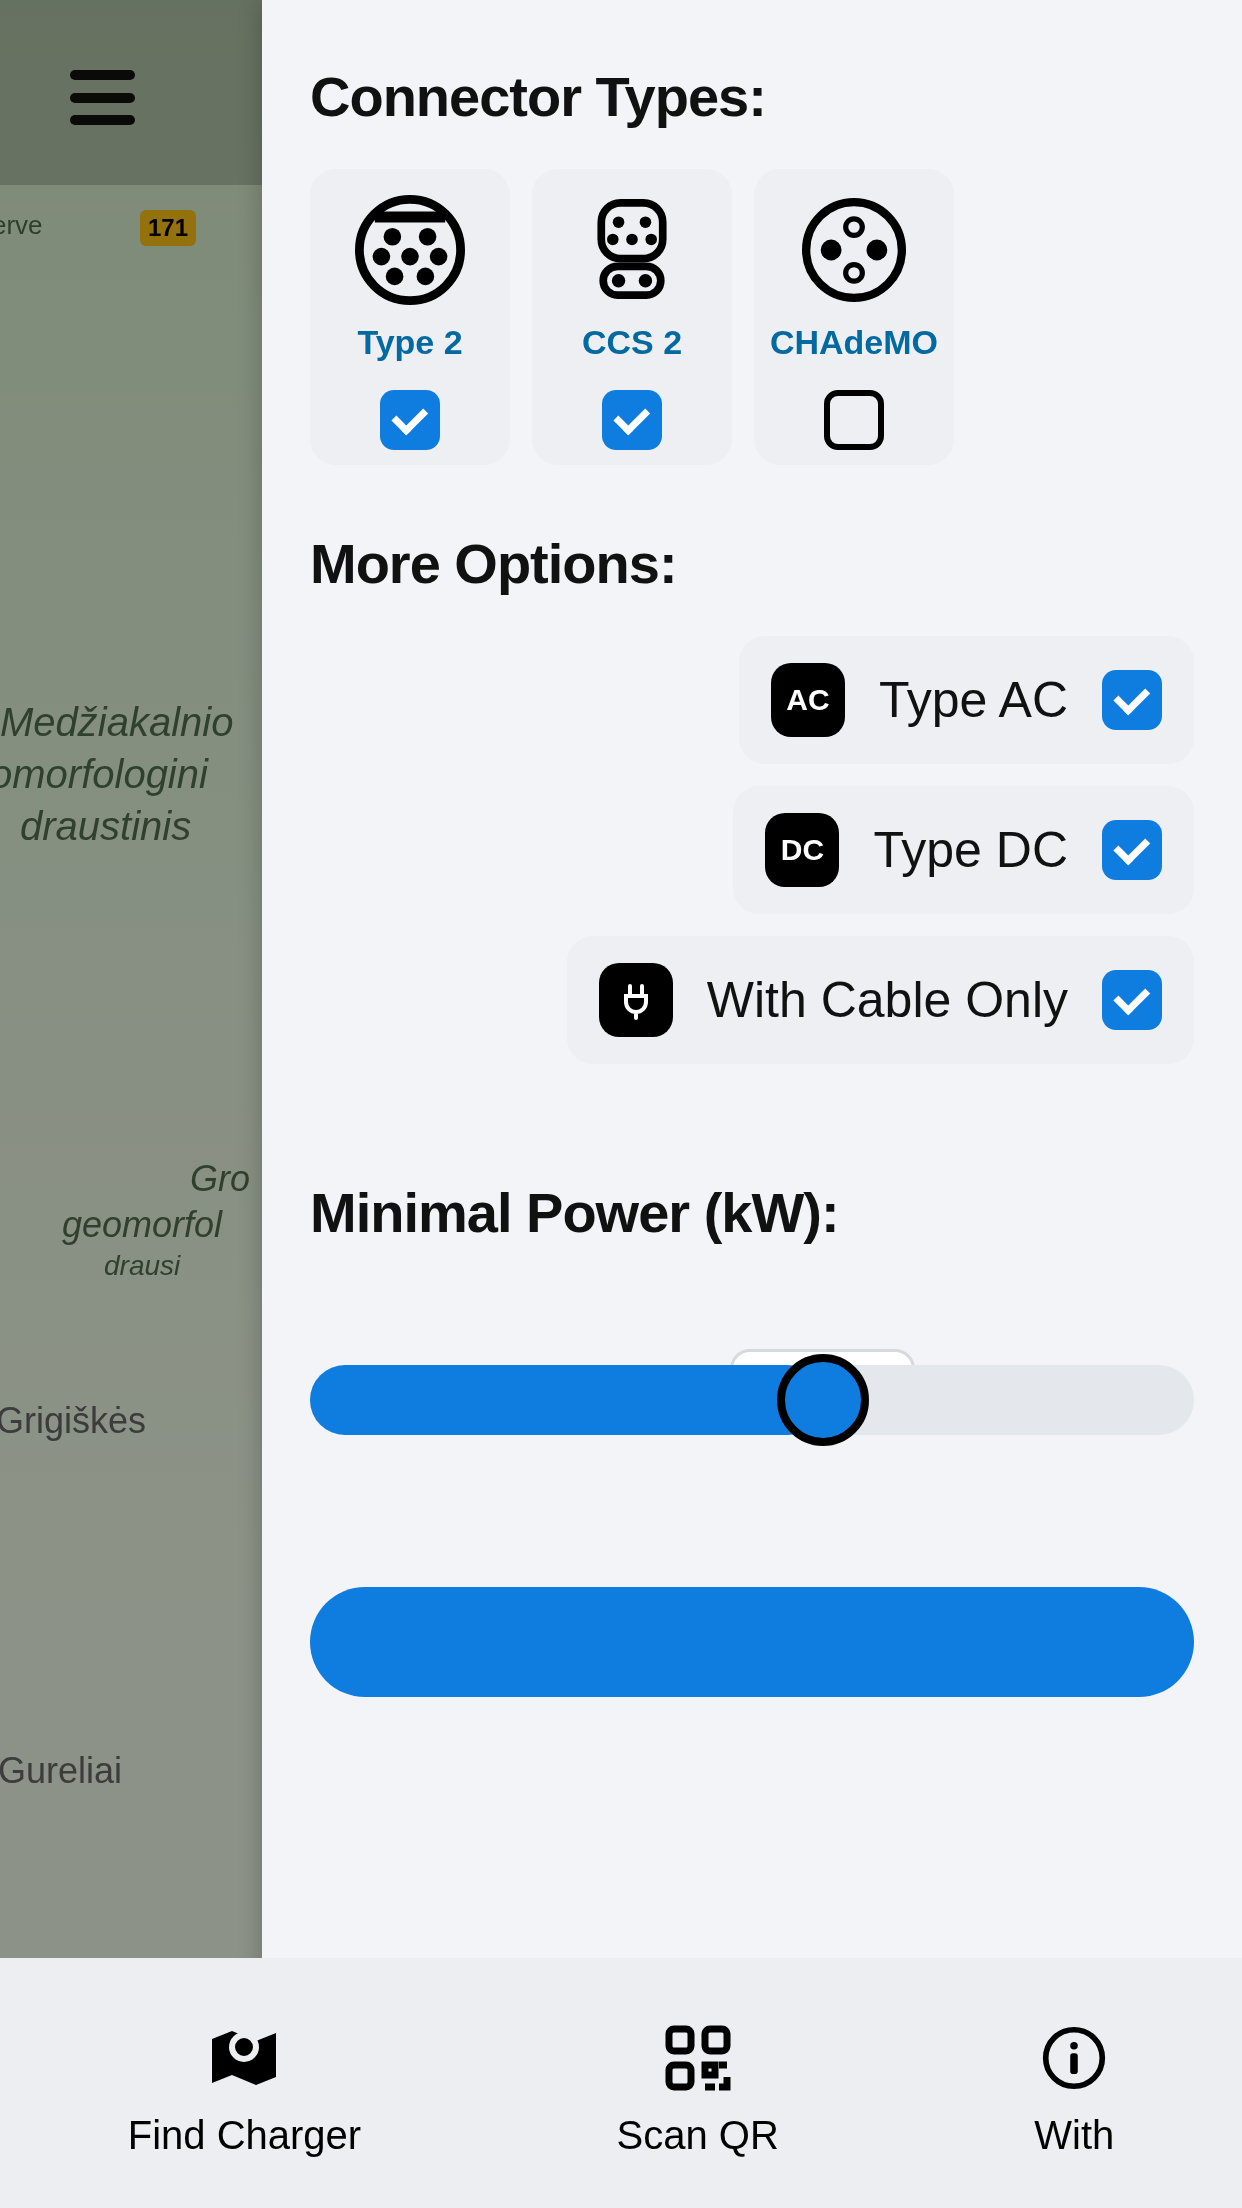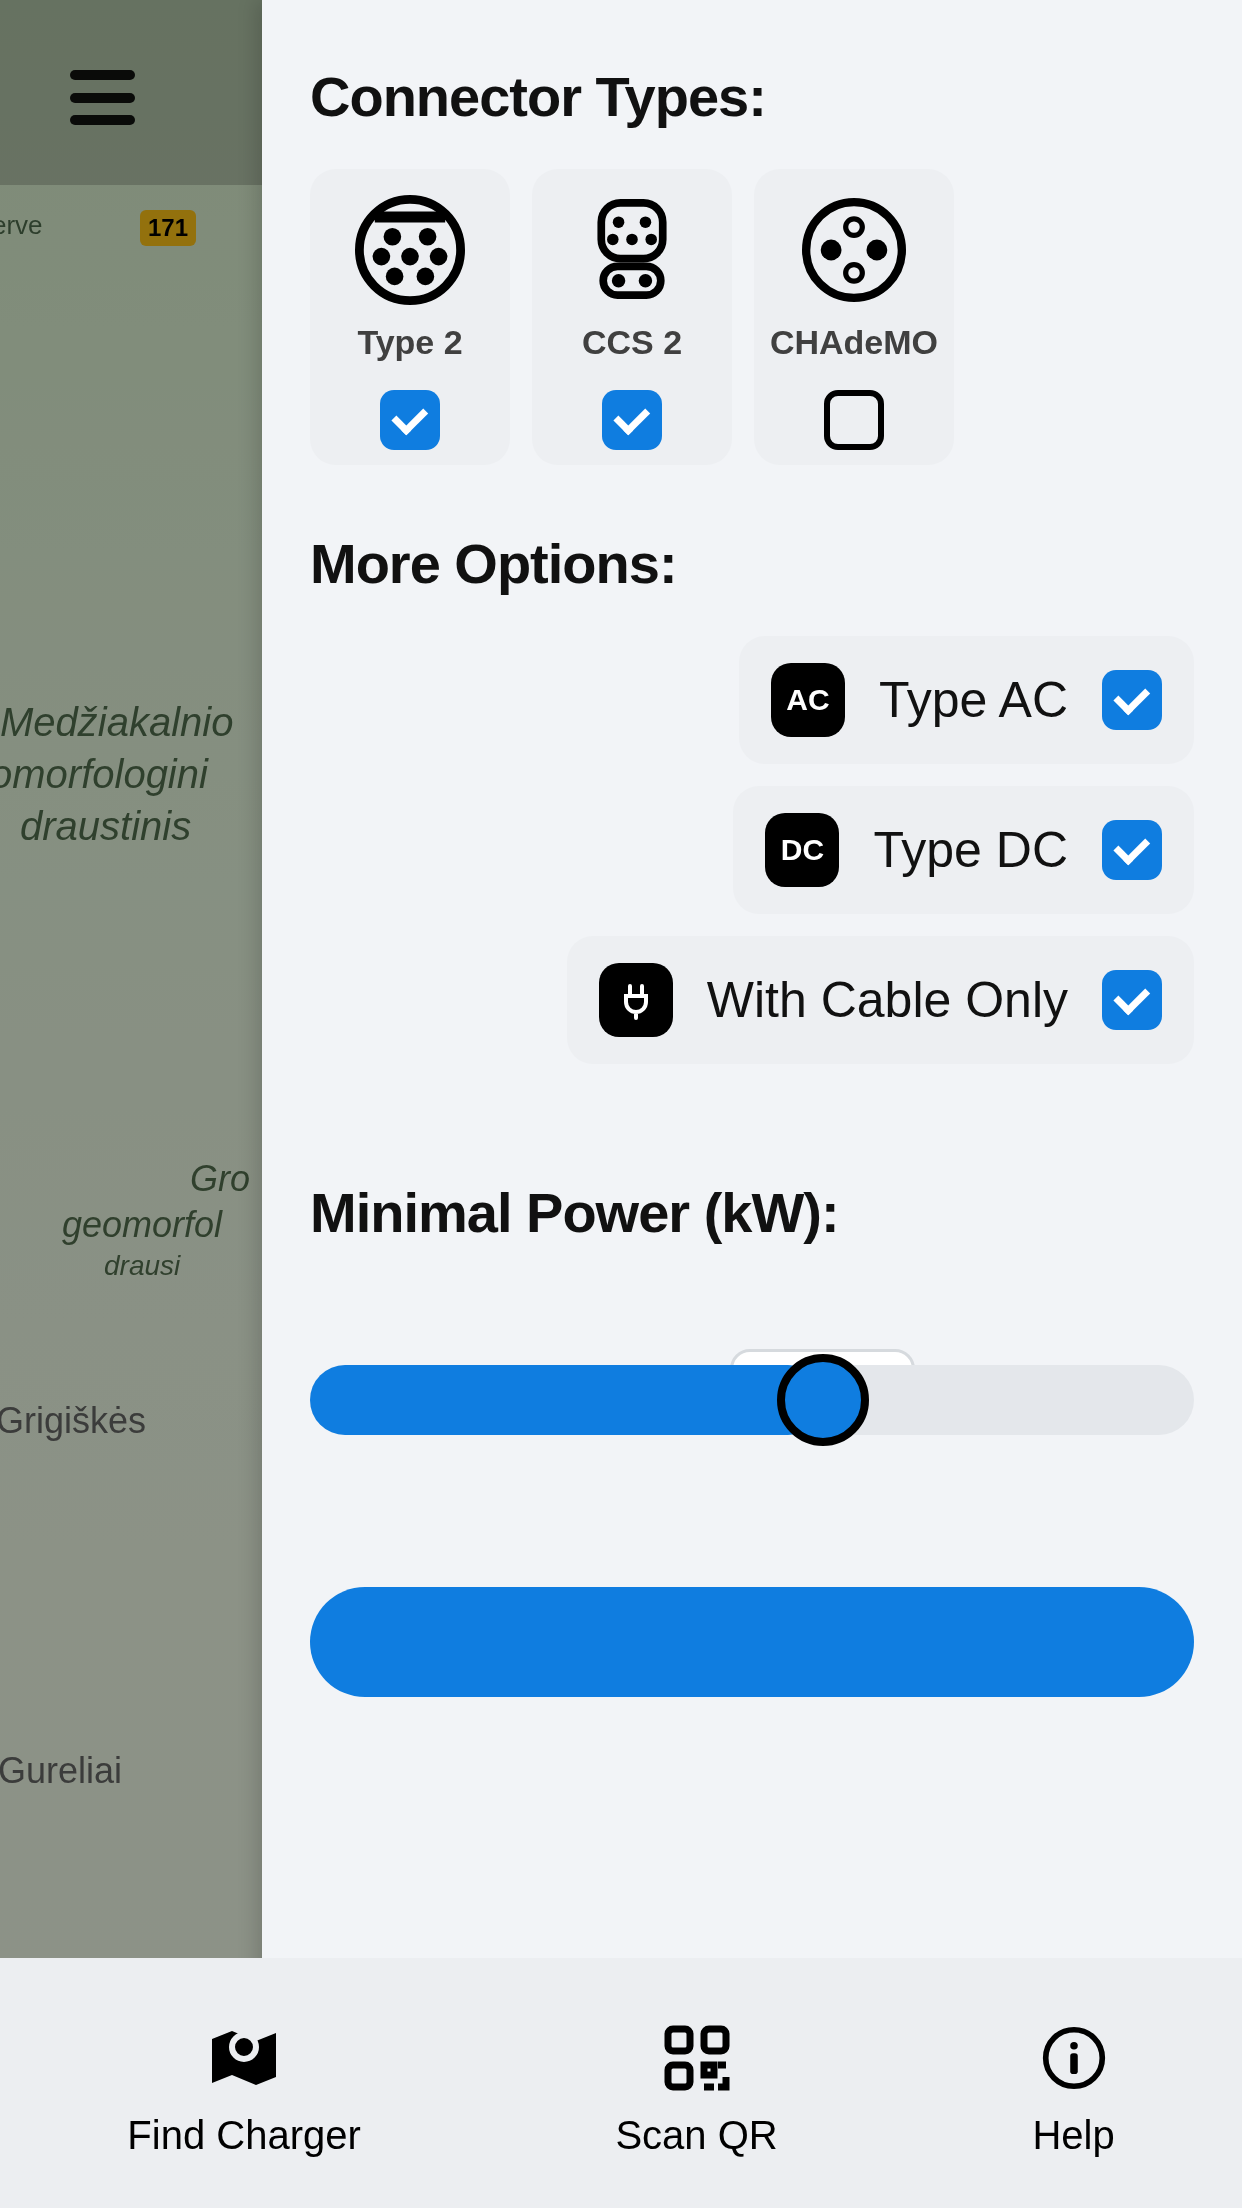--- a/index.html
+++ b/index.html
@@ -43,21 +43,21 @@
     }
     .section-title { font-size: 56px; font-weight: 800; color: #111; letter-spacing: -1px; }
     .conn-row { display:flex; gap:22px; margin-top:40px; }
     .conn-card {
       width: 200px; height: 296px;
       background:#EDEFF2; border-radius:26px;
       display:flex; flex-direction:column; align-items:center; justify-content:flex-start;
       padding-top:26px;
     }
     .conn-icon { width:110px; height:110px; display:flex; align-items:center; justify-content:center; }
-    .conn-label { margin-top:18px; font-size:34px; font-weight:700; color:#404040; }
+    .conn-label { margin-top:18px; font-size:34px; font-weight:700; color:#0369a1; }
     .chk {
       margin-top:28px; width:60px; height:60px; border-radius:14px;
       display:flex; align-items:center; justify-content:center;
     }
     .chk.on { background:#0f7de0; }
     .chk.off { border:6px solid #000; background:transparent; }
     .chk.on::after { content:""; width:24px; height:14px; border-left:7px solid #fff; border-bottom:7px solid #fff; transform: rotate(-45deg) translate(2px,-3px); }
 
     .more-list { margin-top:40px; display:flex; flex-direction:column; gap:22px;align-items:flex-end; }
     .opt-row {
@@ -252,15 +252,15 @@
     <div class="tab-label">Scan QR</div>
   </div>
   <div class="tab">
     <div class="tab-icon">
       <svg viewBox="0 0 70 70" width="66" height="66">
           <circle cx="35" cy="35" r="30" fill="none" stroke="#000" stroke-width="6"></circle>
           <circle cx="35" cy="22" r="4" fill="#000"></circle>
           <rect x="31" y="30" width="8" height="22" rx="3" fill="#000"></rect>
         </svg>
     </div>
-    <div class="tab-label">Help</div>
+    <div class="tab-label">With</div>
   </div>
 </div>
 
 </body></html>

